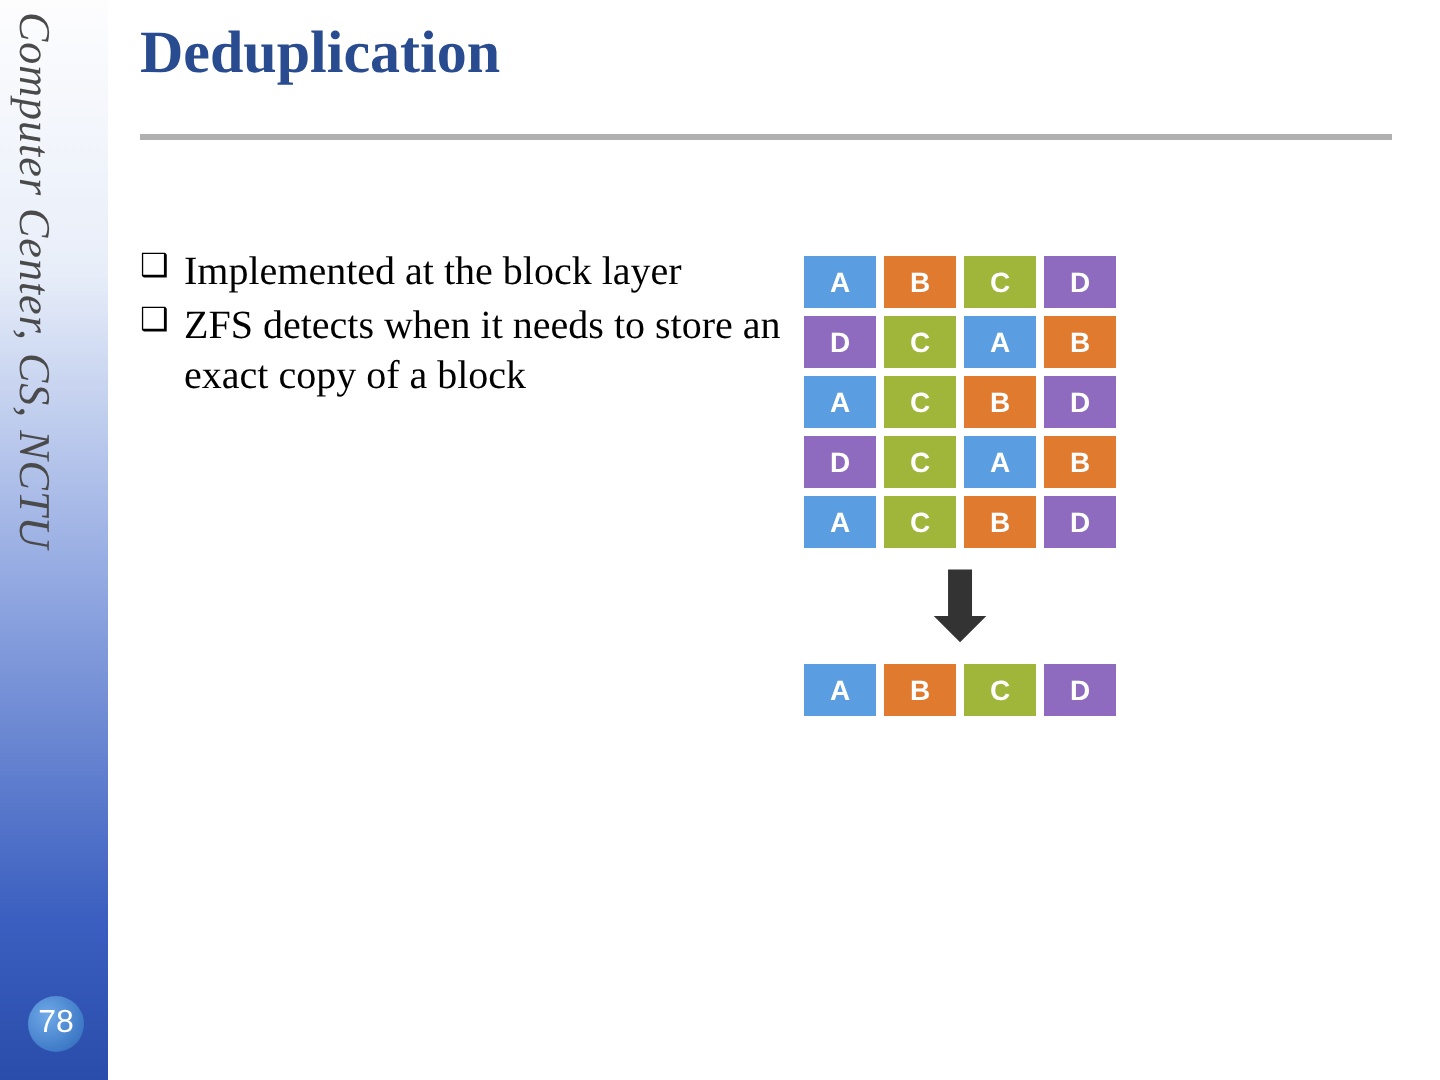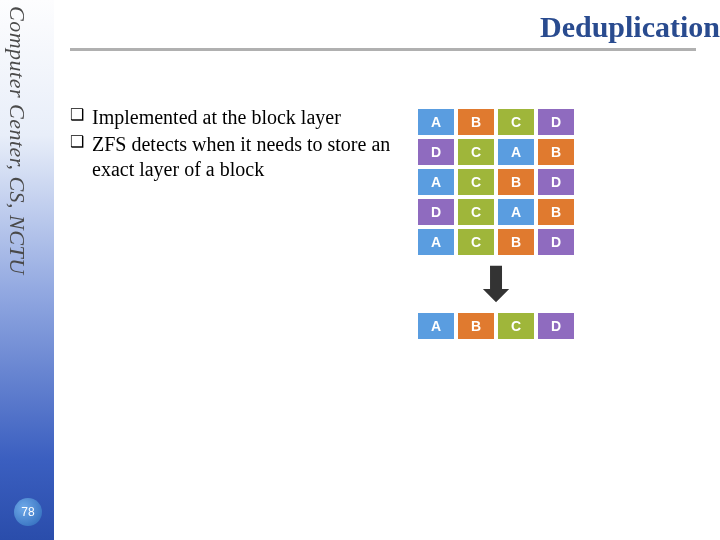--- a/index.html
+++ b/index.html
@@ -34,49 +34,48 @@
   .page-num {
     position: absolute;
     left: 14px;
     bottom: 14px;
     width: 28px;
     height: 28px;
     border-radius: 50%;
     background: radial-gradient(circle at 35% 35%, #6fa9e8, #2a66b8);
     color: #fff;
     font-family: Arial, sans-serif;
-    font-size: 12px;
+    font-size: 16px;
     display: flex;
     align-items: center;
     justify-content: center;
   }
   .content {
     position: absolute;
     left: 70px;
     top: 0;
     right: 0;
     bottom: 0;
   }
   .title {
     font-size: 30px;
     color: #294b8f;
     margin-top: 10px;
-    margin-bottom: 4px;
+    margin-bottom: 23px;
     font-family: "Times New Roman", serif;
-    text-align: right;
   }
   .rule {
     height: 3px;
     background: #b0b0b0;
     margin-right: 24px;
     margin-bottom: 54px;
   }
   .body-row {
     display: flex;
-    gap: 18px;
+    gap: 2px;
   }
   .bullets {
     flex: 0 0 330px;
     font-size: 20px;
     color: #000;
     line-height: 1.25;
   }
   .bullets li {
     list-style: none;
     position: relative;
@@ -135,21 +134,21 @@
 
 <div class="page-num">78</div>
 
 <div class="content">
   <h1 class="title">Deduplication</h1>
   <div class="rule"></div>
 
   <div class="body-row">
     <ul class="bullets">
       <li>Implemented at the block layer</li>
-      <li>ZFS detects when it needs to store an exact layer of a block</li>
+      <li>ZFS detects when it needs to store an exact copy of a block</li>
     </ul>
 
     <div class="diagram">
       <div class="grid" id="grid-top">
           <div class="cell cA">A</div>
           <div class="cell cB">B</div>
           <div class="cell cC">C</div>
           <div class="cell cD">D</div>
           <div class="cell cD">D</div>
           <div class="cell cC">C</div>

